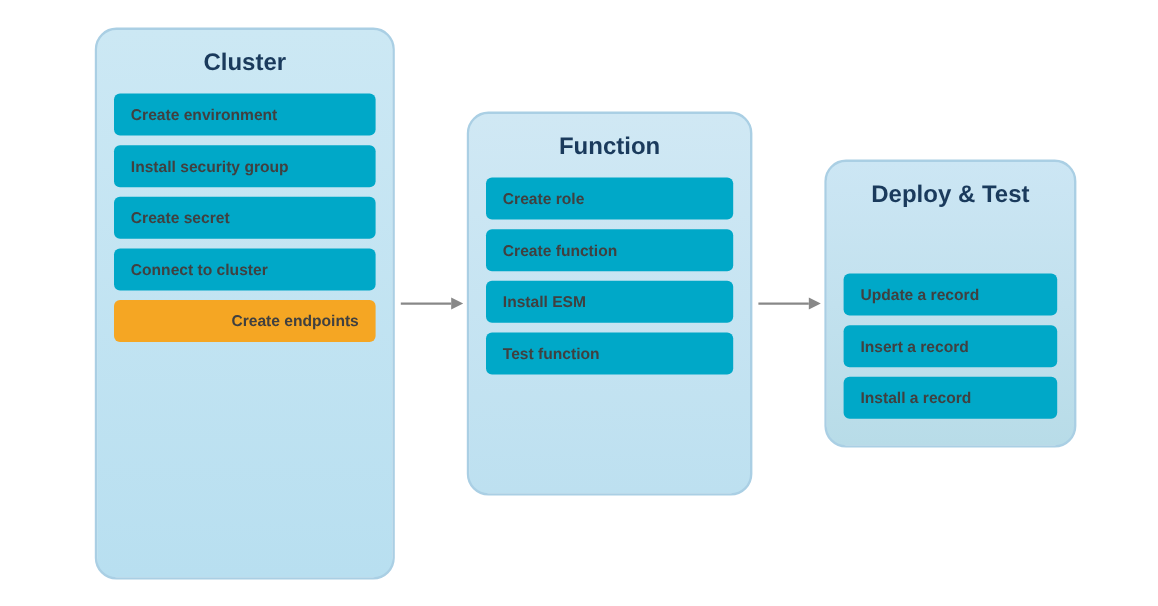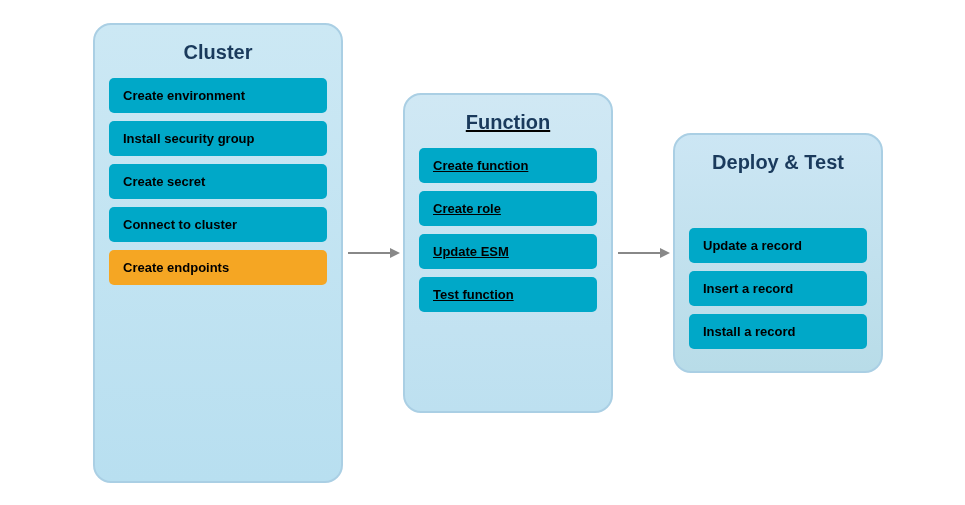--- a/index.html
+++ b/index.html
@@ -33,23 +33,22 @@
 
     .panel-cluster {
       background: linear-gradient(to bottom, #cce8f4, #b8dff0);
       width: 250px;
       min-height: 460px;
       margin-left: 11px;
     }
 
     .panel-function {
       background: linear-gradient(to bottom, #d0e8f4, #bde0f0);
-      width: 210px;
+      width: 238px;
       min-height: 320px;
-      text-decoration: underline;
     }
 
     .panel-deploy {
       background: linear-gradient(to bottom, #cce6f4, #b8dce8);
       width: 210px;
       min-height: 240px;
       gap: 40px;
     }
 
     .panel-title {
@@ -62,33 +61,34 @@
 
     .panel-items {
       display: flex;
       flex-direction: column;
       gap: 8px;
       width: 100%;
     }
 
     .item-btn {
       background: #00a8c8;
-      color: #000000;
+      color: #404040;
       font-size: 13px;
       font-weight: bold;
       padding: 10px 14px;
       border-radius: 5px;
       text-align: left;
       cursor: pointer;
       border: none;
       width: 100%;
     }
 
     .item-btn-active {
       background: #f5a623;
+      text-align: right;
     }
 
     .arrow-container {
       display: flex;
       align-items: center;
       justify-content: center;
       width: 60px;
       flex-shrink: 0;
     }
 
@@ -117,23 +117,23 @@
   <div class="arrow-container">
     <svg class="arrow-svg" viewBox="0 0 55 30">
       <line x1="2" y1="15" x2="44" y2="15" stroke="#888" stroke-width="2"></line>
       <polygon points="44,10 54,15 44,20" fill="#888"></polygon>
     </svg>
   </div>
 
   <div class="panel panel-function">
     <div class="panel-title">Function</div>
     <div class="panel-items">
+      <button class="item-btn">Create role</button>
       <button class="item-btn">Create function</button>
-      <button class="item-btn">Create role</button>
-      <button class="item-btn">Update ESM</button>
+      <button class="item-btn">Install ESM</button>
       <button class="item-btn">Test function</button>
     </div>
   </div>
 
   <div class="arrow-container">
     <svg class="arrow-svg" viewBox="0 0 55 30">
       <line x1="2" y1="15" x2="44" y2="15" stroke="#888" stroke-width="2"></line>
       <polygon points="44,10 54,15 44,20" fill="#888"></polygon>
     </svg>
   </div>

